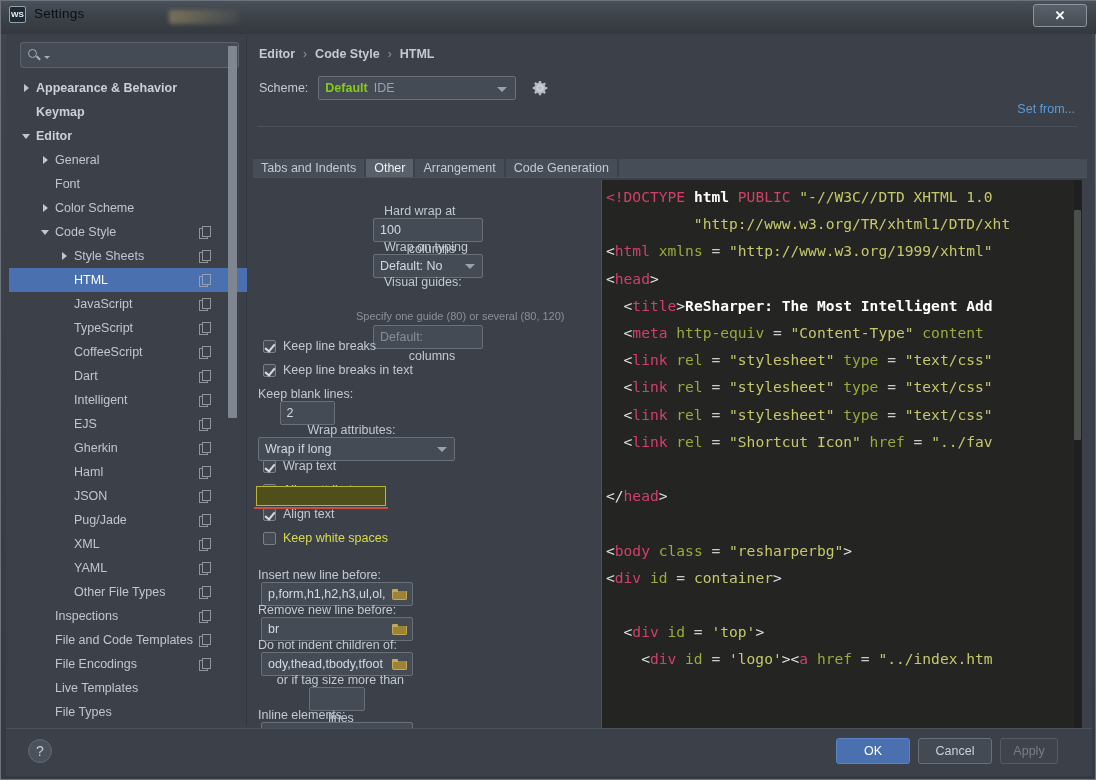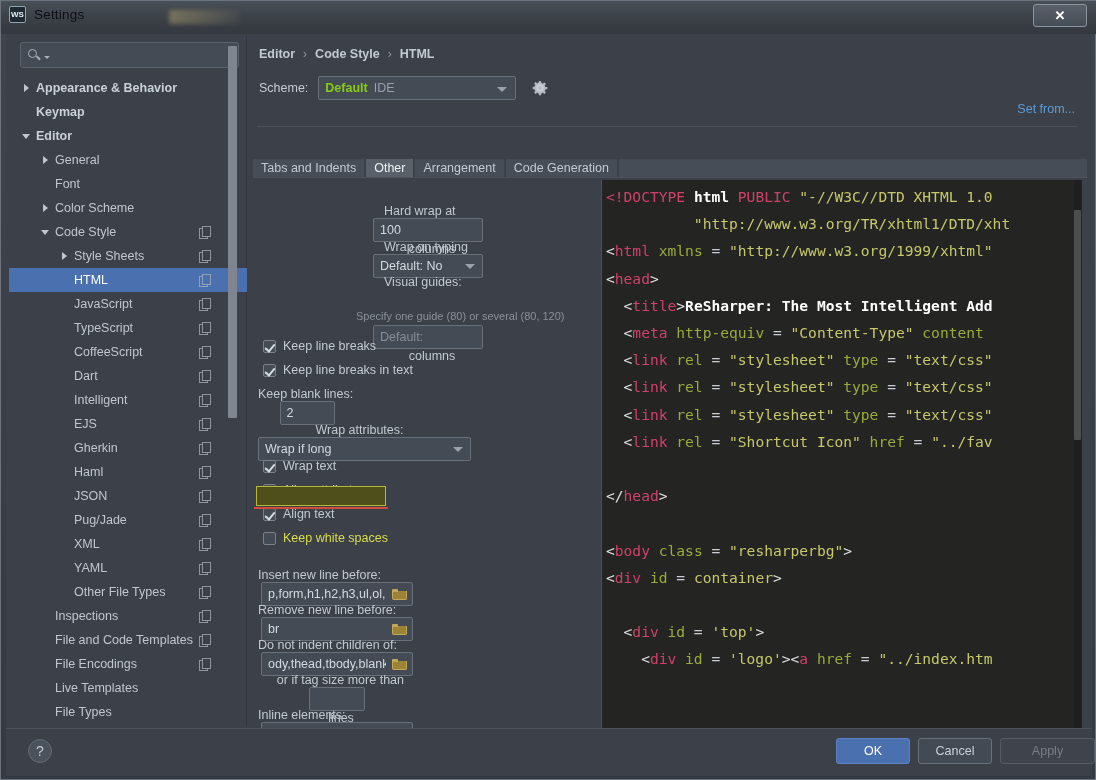--- a/index.html
+++ b/index.html
@@ -15,21 +15,21 @@
   #window {
     position: absolute; left: 0; top: 0; width: 1096px; height: 780px;
     background: linear-gradient(180deg,#3f444d 0%, #353a42 100%);
     border: 1px solid #6d737c;
   }
   #titlebar {
     position: absolute; left: 0; top: 0; width: 1096px; height: 33px;
     background: linear-gradient(180deg,#4a5057 0%, #3b4047 55%, #343940 100%);
     overflow: hidden;
   }
-  #titlebar-left { position:absolute; left:8px; top:5px; display:flex; align-items:center; gap:8px; }
+  #titlebar-left { position:absolute; left:8px; top:5px; display:flex; align-items:flex-start; gap:8px; }
   #app-icon {
     width: 17px; height: 17px; background:#1f2a33;
     border:1px solid #93a2b0; border-radius:2px;
     color:#e8eef3; font-size:8px; font-weight:bold;
     display:flex; align-items:center; justify-content:center;
     font-family:"Liberation Sans",sans-serif;
   }
   #title-text { color:#0b0f13; font-size:13.5px; letter-spacing:.2px; }
   #title-ghost {
     position:absolute; left:168px; top:9px; width:70px; height:14px;
@@ -283,21 +283,21 @@
     display:flex; align-items:center; justify-content:center;
     font-size:12.5px; font-family:"Liberation Sans",sans-serif;
   }
   #ok-btn {
     left:830px; width:74px; background:#4a70b0; border:1px solid #5b82c4; color:#ffffff;
   }
   #cancel-btn {
     left:912px; width:74px; background:#444a53; border:1px solid #6a7079; color:#c9d0d8;
   }
   #apply-btn {
-    left:994px; width:95px; background:#3f444c; border:1px solid #555b64; color:#777e87;
+    left:994px; width:58px; background:#3f444c; border:1px solid #555b64; color:#777e87;
   }
 </style>
 </head>
 <body>
 
 <div id="window">
 
   <div id="titlebar">
     <div id="titlebar-left">
       <div id="app-icon">WS</div>
@@ -552,21 +552,21 @@
           <div class="cblabel">Keep line breaks in text</div>
         </div>
 
         <div class="frow" style="left:5px; top:207px;">
           <div class="flabel" style="width:98px;">Keep blank lines:</div>
           <div class="ftext" style="width:55px;">2</div>
         </div>
 
         <div class="frow" style="left:5px; top:243px;">
           <div class="flabel" style="width:98px;">Wrap attributes:</div>
-          <div class="fcombo" style="width:213px;align-items:center;">
+          <div class="fcombo" style="width:197px;align-items:center;">
             <span>Wrap if long</span>
             <span class="carat"></span>
           </div>
         </div>
 
         <div class="cbrow" style="left:10px; top:279px;">
           <div class="cbox checked"></div>
           <div class="cblabel">Wrap text</div>
         </div>
         <div class="cbrow" style="left:10px; top:303px;">
@@ -594,21 +594,21 @@
           <div class="flabel" style="width:158px;">Remove new line before:</div>
           <div class="ftext" style="width:152px;">
             <span style="flex:1;overflow:hidden;">br</span>
             <span class="browse-icon"></span>
           </div>
         </div>
 
         <div class="frow" style="left:5px; top:458px;justify-content:space-between;">
           <div class="flabel" style="width:158px;">Do not indent children of:</div>
           <div class="ftext" style="width:152px;">
-            <span style="flex:1;overflow:hidden;">ody,thead,tbody,blank</span>
+            <span style="flex:1;overflow:hidden;">ody,thead,tbody,tfoot</span>
             <span class="browse-icon"></span>
           </div>
         </div>
 
         <div class="frow" style="left:5px; top:493px;">
           <div class="flabel" style="width:158px; text-align:right; padding-right:12px;">or if tag size more than</div>
           <div class="ftext" style="width:56px;"></div>
           <div class="unit">lines</div>
         </div>
 

